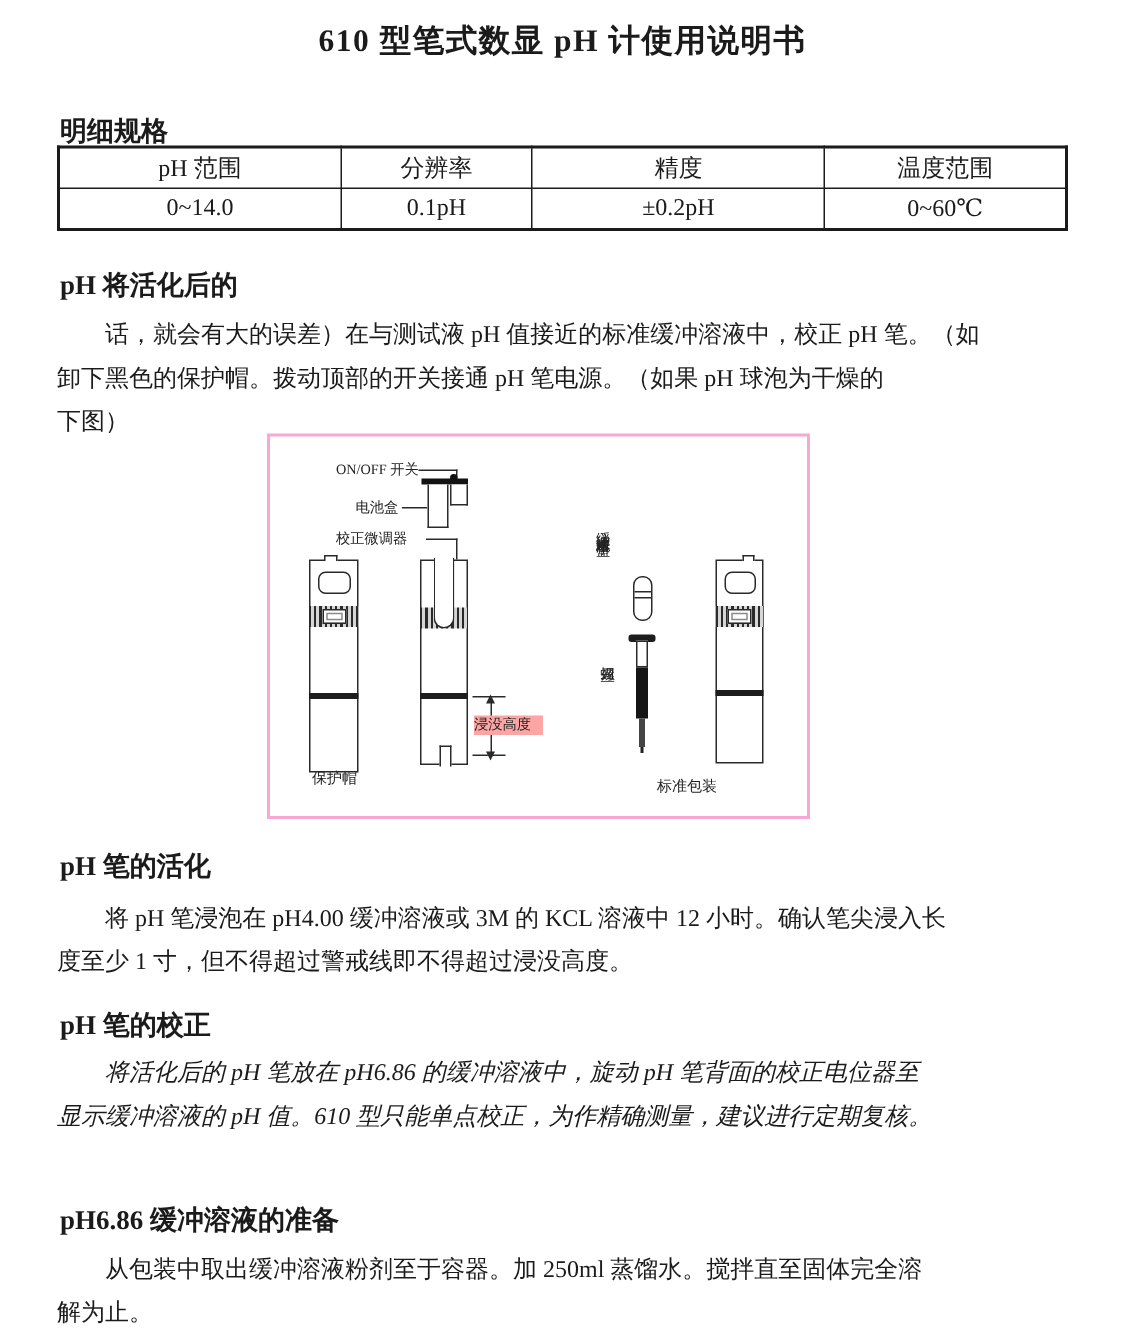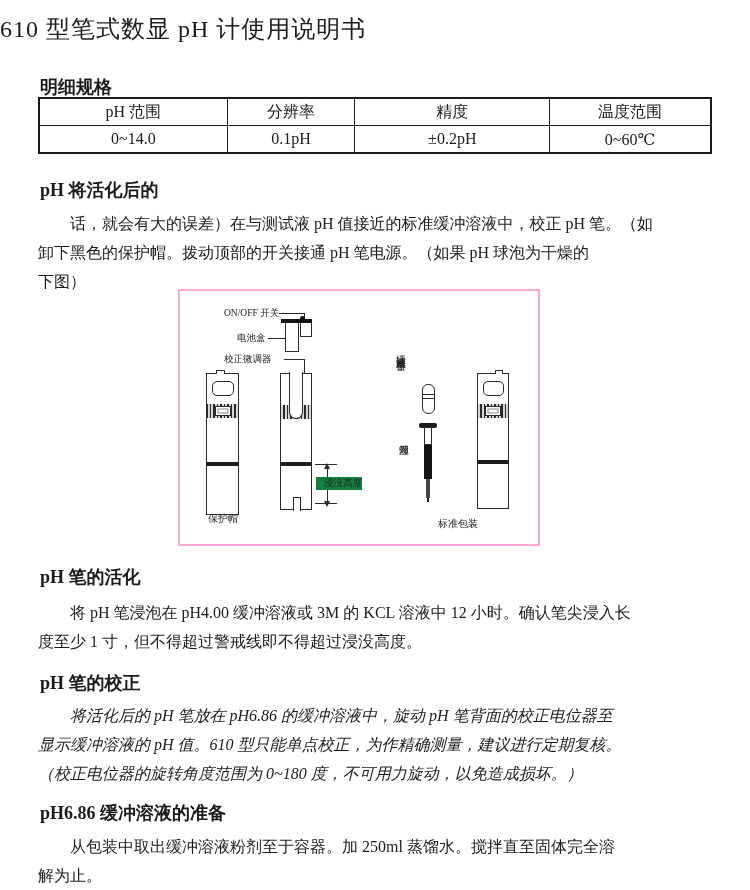--- a/index.html
+++ b/index.html
@@ -3,21 +3,21 @@
 <meta charset="utf-8">
 <style>
   html,body { margin:0; padding:0; background:#ffffff; }
   .page {
     position:relative; width:750px; height:890px; background:#ffffff;
     font-family:"Liberation Serif","DejaVu Serif",serif; color:#1b1b1b;
     overflow:hidden;
   }
   .title {
     position:absolute; top:13px; left:0; width:100%; margin:0;
-    text-align:left; font-size:24px; font-weight:normal; letter-spacing:1px;
+    text-align:center; font-size:21px; font-weight:bold; letter-spacing:1px;
   }
   .sec-h {
     position:absolute; left:40px; margin:0;
     font-size:18px; font-weight:bold; white-space:nowrap;
   }
   .para { position:absolute; left:38px; width:680px; font-size:16px; }
   .para .ln { line-height:29px; white-space:nowrap; }
   .para .ln:first-child { text-indent:2em; }
 
   
@@ -48,21 +48,21 @@
   .band { position:absolute; left:-1px; right:-1px; background:repeating-linear-gradient(90deg,#2a2a2a 0 1.5px,#d6d6d6 1.5px 3.5px); }
   .btn { position:absolute; border:1.5px solid #2a2a2a; background:#fff; box-shadow:inset 0 0 0 1.5px #fff, inset 0 0 0 2.5px #8a8a8a; }
   .sep { position:absolute; left:-1px; right:-1px; height:4px; background:#1d1d1d; }
   .slot { position:absolute; border:1.5px solid #2a2a2a; border-top:none; border-radius:0 0 7px 7px; background:#fff; }
   .notch { position:absolute; border:1.5px solid #2a2a2a; border-bottom:none; background:#fff; }
   .dot { position:absolute; width:5px; height:5px; border-radius:50%; background:#111; }
   .capsule { position:absolute; border:1.5px solid #2a2a2a; border-radius:6px; background:#fff; }
   .capline { position:absolute; left:0; right:0; height:1px; background:#2a2a2a; }
   .tri-up { position:absolute; width:0; height:0; border-left:3.5px solid transparent; border-right:3.5px solid transparent; border-bottom:6px solid #2a2a2a; }
   .tri-down { position:absolute; width:0; height:0; border-left:3.5px solid transparent; border-right:3.5px solid transparent; border-top:6px solid #2a2a2a; }
-  .dim-label { background:#15803d; text-align:right; z-index:3; }
+  .dim-label { background:#fca5a5; text-align:left; z-index:3; }
 </style>
 </head>
 <body>
 
 <div class="page">
 
   <h1 class="title">610 型笔式数显 pH 计使用说明书</h1>
 
   <h2 class="sec-h" style="top:75px;">明细规格</h2>
 
@@ -164,21 +164,20 @@
   <h2 class="sec-h" style="top:565px;">pH 笔的活化</h2>
   <div class="para" style="top:598px;">
     <div class="ln">将 pH 笔浸泡在 pH4.00 缓冲溶液或 3M 的 KCL 溶液中 12 小时。确认笔尖浸入长</div>
     <div class="ln">度至少 1 寸，但不得超过警戒线即不得超过浸没高度。</div>
   </div>
 
   <h2 class="sec-h" style="top:671px;">pH 笔的校正</h2>
   <div class="para" style="top:701px;font-style:italic;">
     <div class="ln">将活化后的 pH 笔放在 pH6.86 的缓冲溶液中，旋动 pH 笔背面的校正电位器至</div>
     <div class="ln">显示缓冲溶液的 pH 值。610 型只能单点校正，为作精确测量，建议进行定期复核。</div>
-    <div class="ln">（校正电位器的旋转角度范围为 0~180 度，不可用力旋动，以免造成损坏。）</div>
   </div>
 
   <h2 class="sec-h" style="top:801px;">pH6.86 缓冲溶液的准备</h2>
   <div class="para" style="top:832px;">
     <div class="ln">从包装中取出缓冲溶液粉剂至于容器。加 250ml 蒸馏水。搅拌直至固体完全溶</div>
     <div class="ln">解为止。</div>
   </div>
 
 </div>
 

